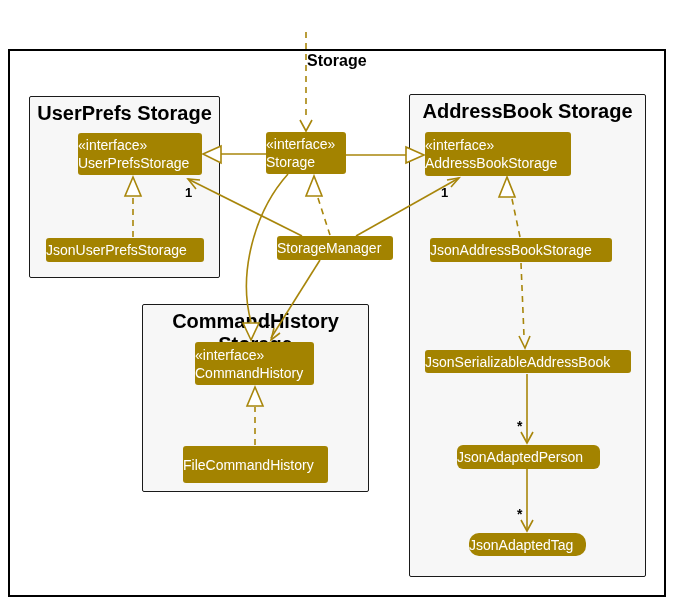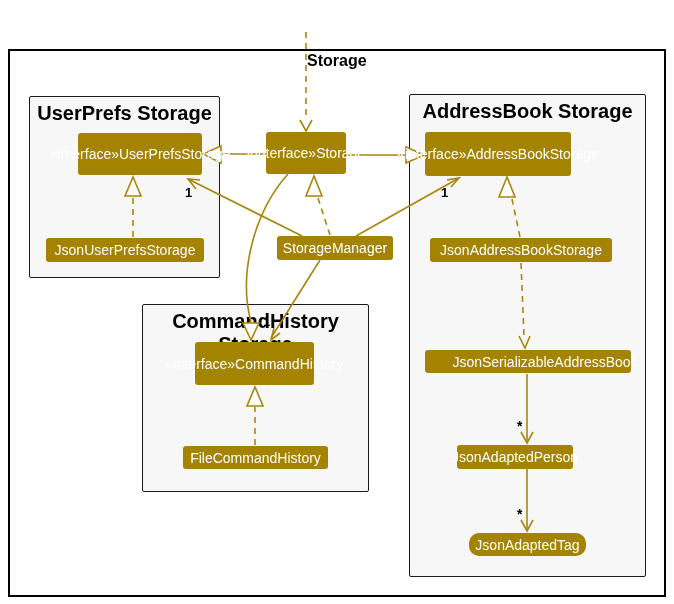--- a/index.html
+++ b/index.html
@@ -24,22 +24,22 @@
     padding-top:5px;letter-spacing:0px;
   }
   .outer{
     position:absolute;background:#ffffff;border:2px solid #000000;box-sizing:border-box;
   }
   .outer-title{
     position:absolute;font-weight:bold;font-size:16px;color:var(--title-text);
   }
   .node{
     position:absolute;background:var(--node-fill);color:var(--node-text);
-    border-radius:3px;box-sizing:border-box;display:flex;flex-direction:row;
-    align-items:center;justify-content:center;font-size:14px;line-height:18px;
+    border-radius:3px;box-sizing:border-box;display:flex;flex-direction:column;
+    justify-content:center;font-size:14px;line-height:18px;
     white-space:nowrap;z-index:3;
   }
   .edges{position:absolute;left:0;top:0;z-index:2;}
   .ln{stroke:var(--edge);stroke-width:1.6;fill:none;}
   .dash{stroke-dasharray:6,5;}
   .tri{fill:#ffffff;stroke:var(--edge);stroke-width:1.6;}
   .oa{fill:none;stroke:var(--edge);stroke-width:1.6;}
   .mult{
     position:absolute;font-weight:bold;font-size:13px;color:#000;z-index:4;line-height:14px;
   }
@@ -135,29 +135,29 @@
 
   <div class="node" style="left:430px;top:238px;width:182px;height:24px;">
     <div>JsonAddressBookStorage</div>
   </div>
 
   <div class="node" style="left:195px;top:342px;width:119px;height:43px;">
     <div>«interface»</div>
     <div>CommandHistory</div>
   </div>
 
-  <div class="node" style="left:183px;top:446px;width:145px;height:23px;">
+  <div class="node" style="left:183px;top:446px;width:145px;height:37px;">
     <div>FileCommandHistory</div>
   </div>
 
-  <div class="node" style="left:425px;top:350px;width:206px;height:23px;padding-left:34px;">
+  <div class="node" style="left:425px;top:350px;width:206px;height:23px;">
     <div>JsonSerializableAddressBook</div>
   </div>
 
-  <div class="node" style="left:457px;top:445px;width:116px;height:24px;">
+  <div class="node" style="left:457px;top:445px;width:143px;height:24px;border-radius:6px;">
     <div>JsonAdaptedPerson</div>
   </div>
 
   <div class="node" style="left:469px;top:533px;width:117px;height:23px;border-radius:10px;">
     <div>JsonAdaptedTag</div>
   </div>
 
   <div class="mult" style="left:185px;top:186px;">1</div>
   <div class="mult" style="left:441px;top:186px;">1</div>
   <div class="mult" style="left:263px;top:315px;">1</div>

